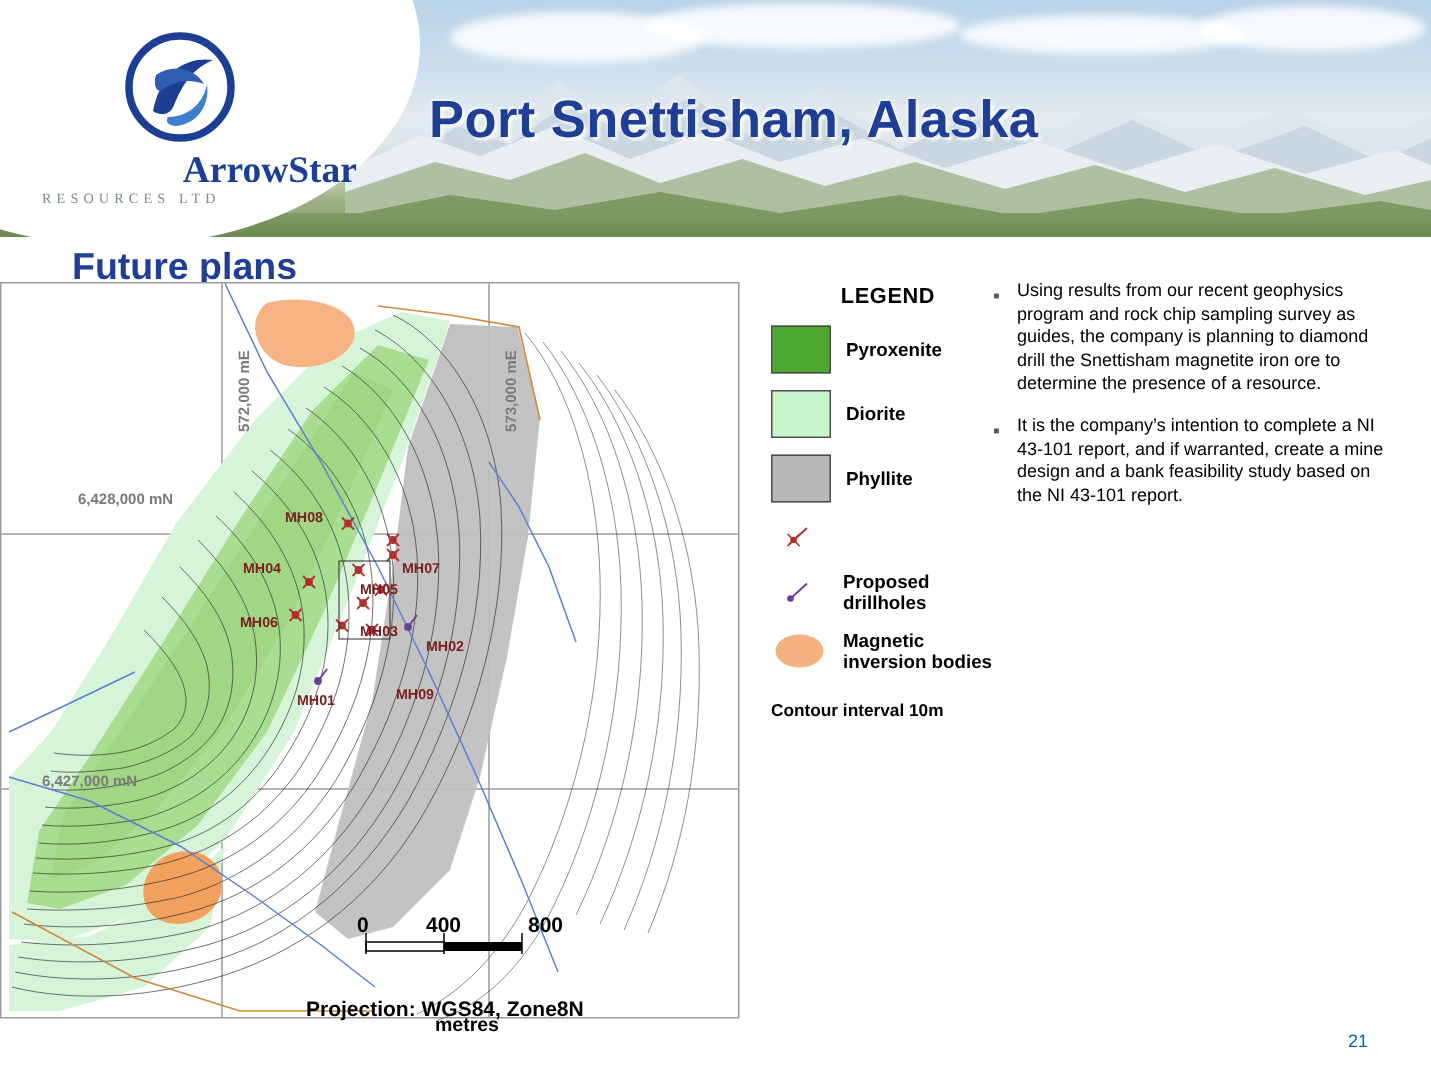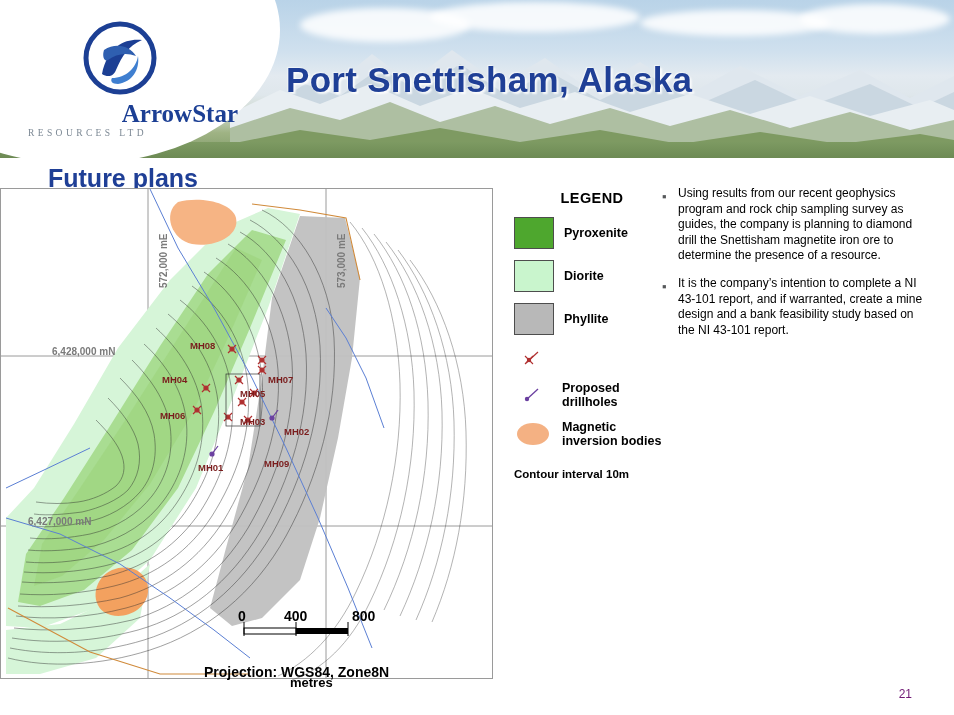--- a/index.html
+++ b/index.html
@@ -209,21 +209,21 @@
   .bullet .text {
     font-size: 12px;
     color: #000;
     line-height: 1.30;
   }
 
   .page-number {
     position: absolute;
     right: 42px; bottom: 14px;
     font-size: 12px;
-    color: #701a75;
+    color: #0369a1;
     margin-left: 16px;
   }
 </style>
 </head>
 <body>
 
 <div class="banner">
   <div class="banner-sky"></div>
 
   <div class="cloud" style="left:300px; top:8px; width:170px; height:34px;"></div>
@@ -383,21 +383,21 @@
       <rect x="244" y="440" width="52" height="6" fill="#ffffff" stroke="#000" stroke-width="1"></rect>
       <rect x="296" y="440" width="52" height="6" fill="#000000"></rect>
       <line x1="244" y1="434" x2="244" y2="448" stroke="#000" stroke-width="1"></line>
       <line x1="296" y1="434" x2="296" y2="448" stroke="#000" stroke-width="1"></line>
       <line x1="348" y1="434" x2="348" y2="448" stroke="#000" stroke-width="1"></line>
     </g>
   </svg>
 
   <div class="map-label rot" style="left:158px; top:100px;">572,000 mE</div>
   <div class="map-label rot" style="left:336px; top:100px;">573,000 mE</div>
-  <div class="map-label" style="left:28px; top:158px;padding-left:24px;">6,428,000 mN</div>
+  <div class="map-label" style="left:28px; top:140px;padding-left:24px;">6,428,000 mN</div>
   <div class="map-label" style="left:28px; top:328px;">6,427,000 mN</div>
 
   <div class="hole-label" style="left:190px; top:152px;">MH08</div>
   <div class="hole-label" style="left:162px; top:186px;">MH04</div>
   <div class="hole-label" style="left:268px; top:186px;">MH07</div>
   <div class="hole-label" style="left:240px; top:200px;">MH05</div>
   <div class="hole-label" style="left:160px; top:222px;">MH06</div>
   <div class="hole-label" style="left:240px; top:228px;">MH03</div>
   <div class="hole-label" style="left:284px; top:238px;">MH02</div>
   <div class="hole-label" style="left:198px; top:274px;">MH01</div>

